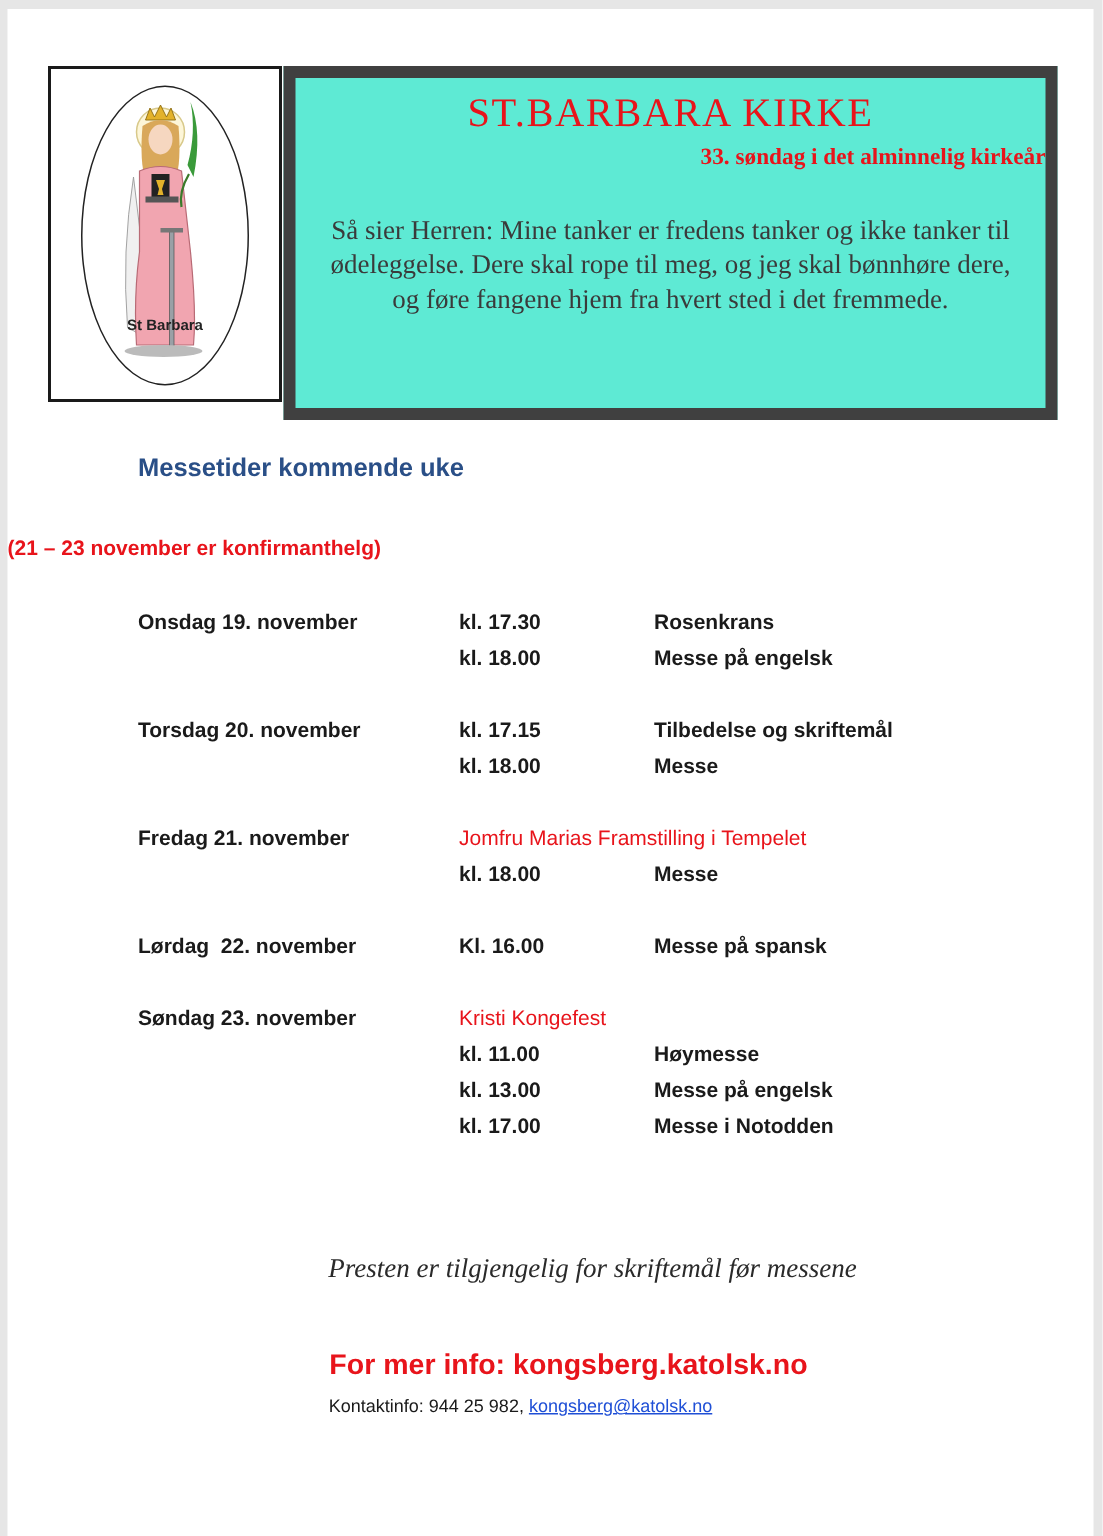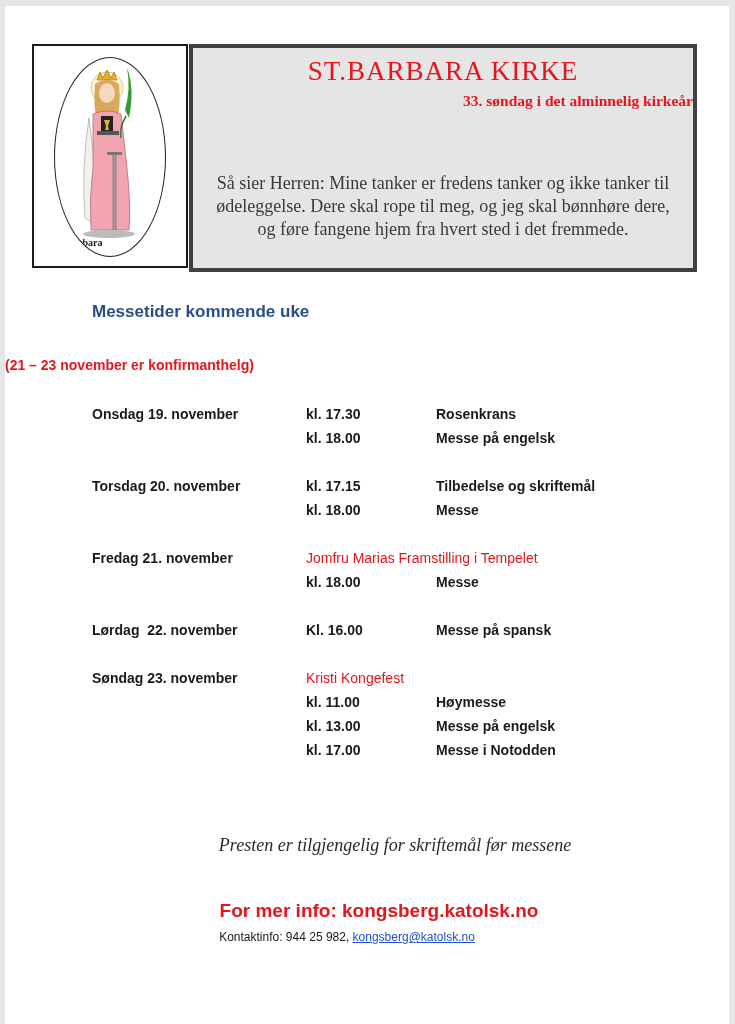--- a/index.html
+++ b/index.html
@@ -15,42 +15,42 @@
   .logo-box {
     position: absolute; left: 27px; top: 38px; width: 152px; height: 220px;
     border: 2px solid #1a1a1a; background: #fff;
   }
   .oval {
     position: absolute; left: 20px; top: 11px; width: 110px; height: 198px;
     border: 1.5px solid #222; border-radius: 50%; overflow: hidden; background: #fff;
   }
   .oval svg { position: absolute; left: 0; top: 0; }
   .saint-name {
-    position: absolute; left: 0; right: 0; top: 154px; 
-    font-family: Liberation Serif, serif; font-weight: bold; font-size: 10px; color: #222; margin-top: 25px;
+    position: absolute; left: 0; right: 0; top: 154px; text-align: center;
+    font-family: Liberation Sans, sans-serif; font-weight: bold; font-size: 10px; color: #222;
   }
   .pick-icon {
     position: absolute; left: 47px; top: 167px; width: 16px; height: 14px;
   }
   .title-box {
     position: absolute; left: 184px; top: 38px; width: 500px; height: 220px;
-    border: 4px solid #404040; background: #e5e5e5;
+    border: 8px solid #404040; background: #5eead4;
   }
   .title {
     position: absolute; left: 0; right: 0; top: 7px; text-align: center;
     font-family: "Liberation Serif", serif; font-size: 27px; color: #e8141b;
     letter-spacing: 1px; line-height: 32px;
   }
   .subtitle {
     position: absolute; left: 0; right: 0; top: 44px; text-align: right;
     font-family: "Liberation Serif", serif; font-weight: bold; font-size: 15.5px; color: #e8141b;
   }
   .quote {
     position: absolute; left: 20px; right: 20px; top: 90px; text-align: center;
-    font-family: "Liberation Serif", serif; font-size: 18px; line-height: 23px; color: #3a3a3a; margin-top: 34px;
+    font-family: "Liberation Serif", serif; font-size: 18px; line-height: 23px; color: #3a3a3a;
   }
   .section-heading {
     position: absolute; left: 87px; top: 296px;
     font-weight: bold; font-size: 17px; color: #2a4f87;
   }
   .notice {
     position: absolute; left: 0; width: 724px; top: 351px; text-align: left;
     font-weight: bold; font-size: 14px; color: #e8141b;
   }
   .notice span { position: relative; left: 0px; }

